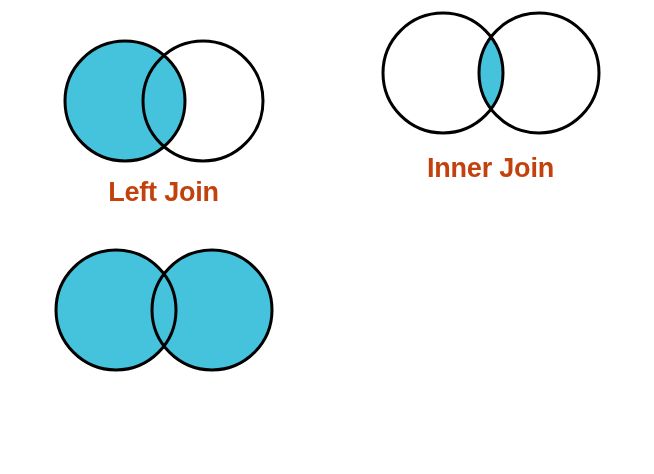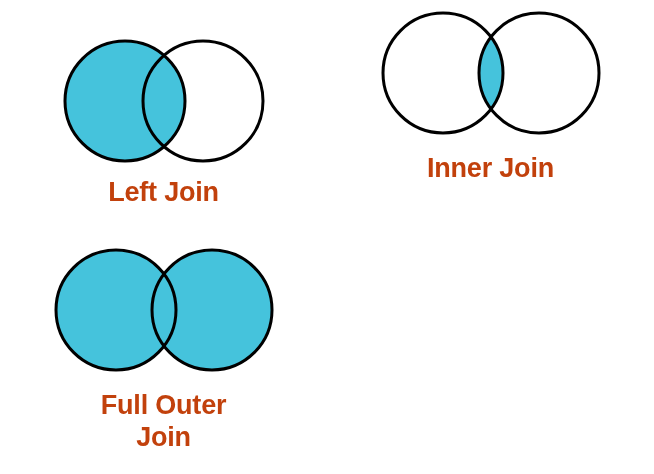--- a/index.html
+++ b/index.html
@@ -127,18 +127,16 @@
 
     <div class="venn-cell row-bottom">
       <div class="diagram-wrap">
         <svg viewBox="0 0 204 128" xmlns="http://www.w3.org/2000/svg">
           <circle cx="54" cy="64" r="60" fill="#45c3dc"></circle>
           <circle cx="150" cy="64" r="60" fill="#45c3dc"></circle>
           <circle cx="54" cy="64" r="60" fill="none" stroke="#000000" stroke-width="3"></circle>
           <circle cx="150" cy="64" r="60" fill="none" stroke="#000000" stroke-width="3"></circle>
         </svg>
       </div>
-      <div class="venn-label">Full Outer
-Join</div>
     </div>
 
   </div>
 </div>
 
 </body></html>

